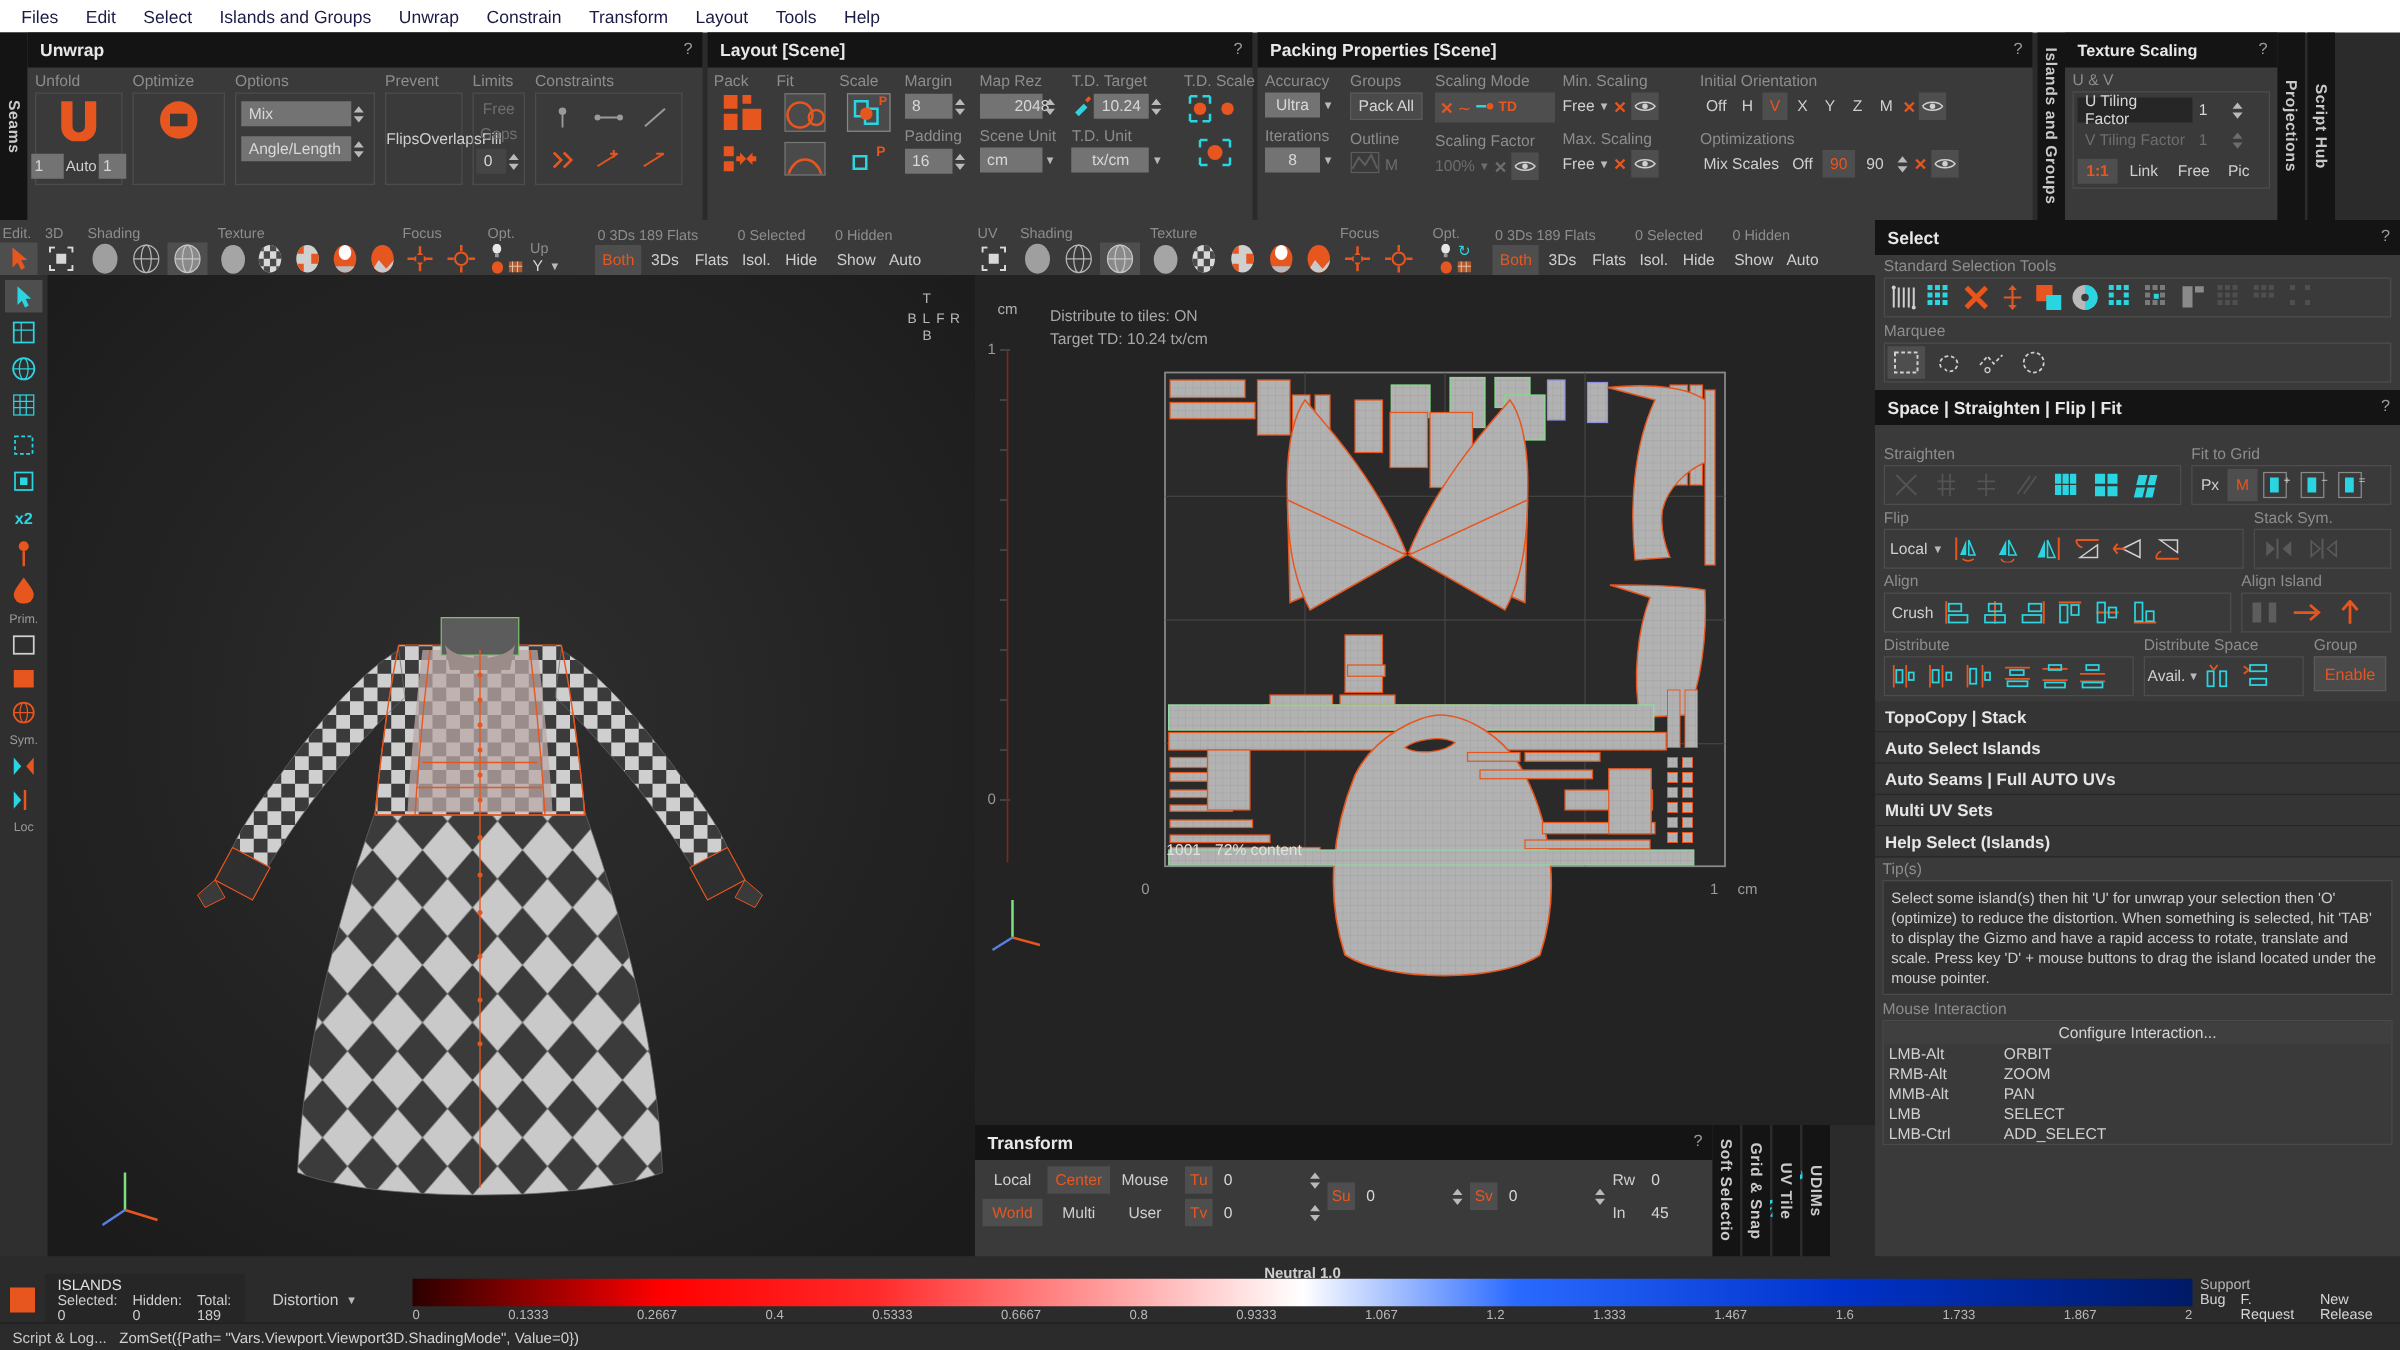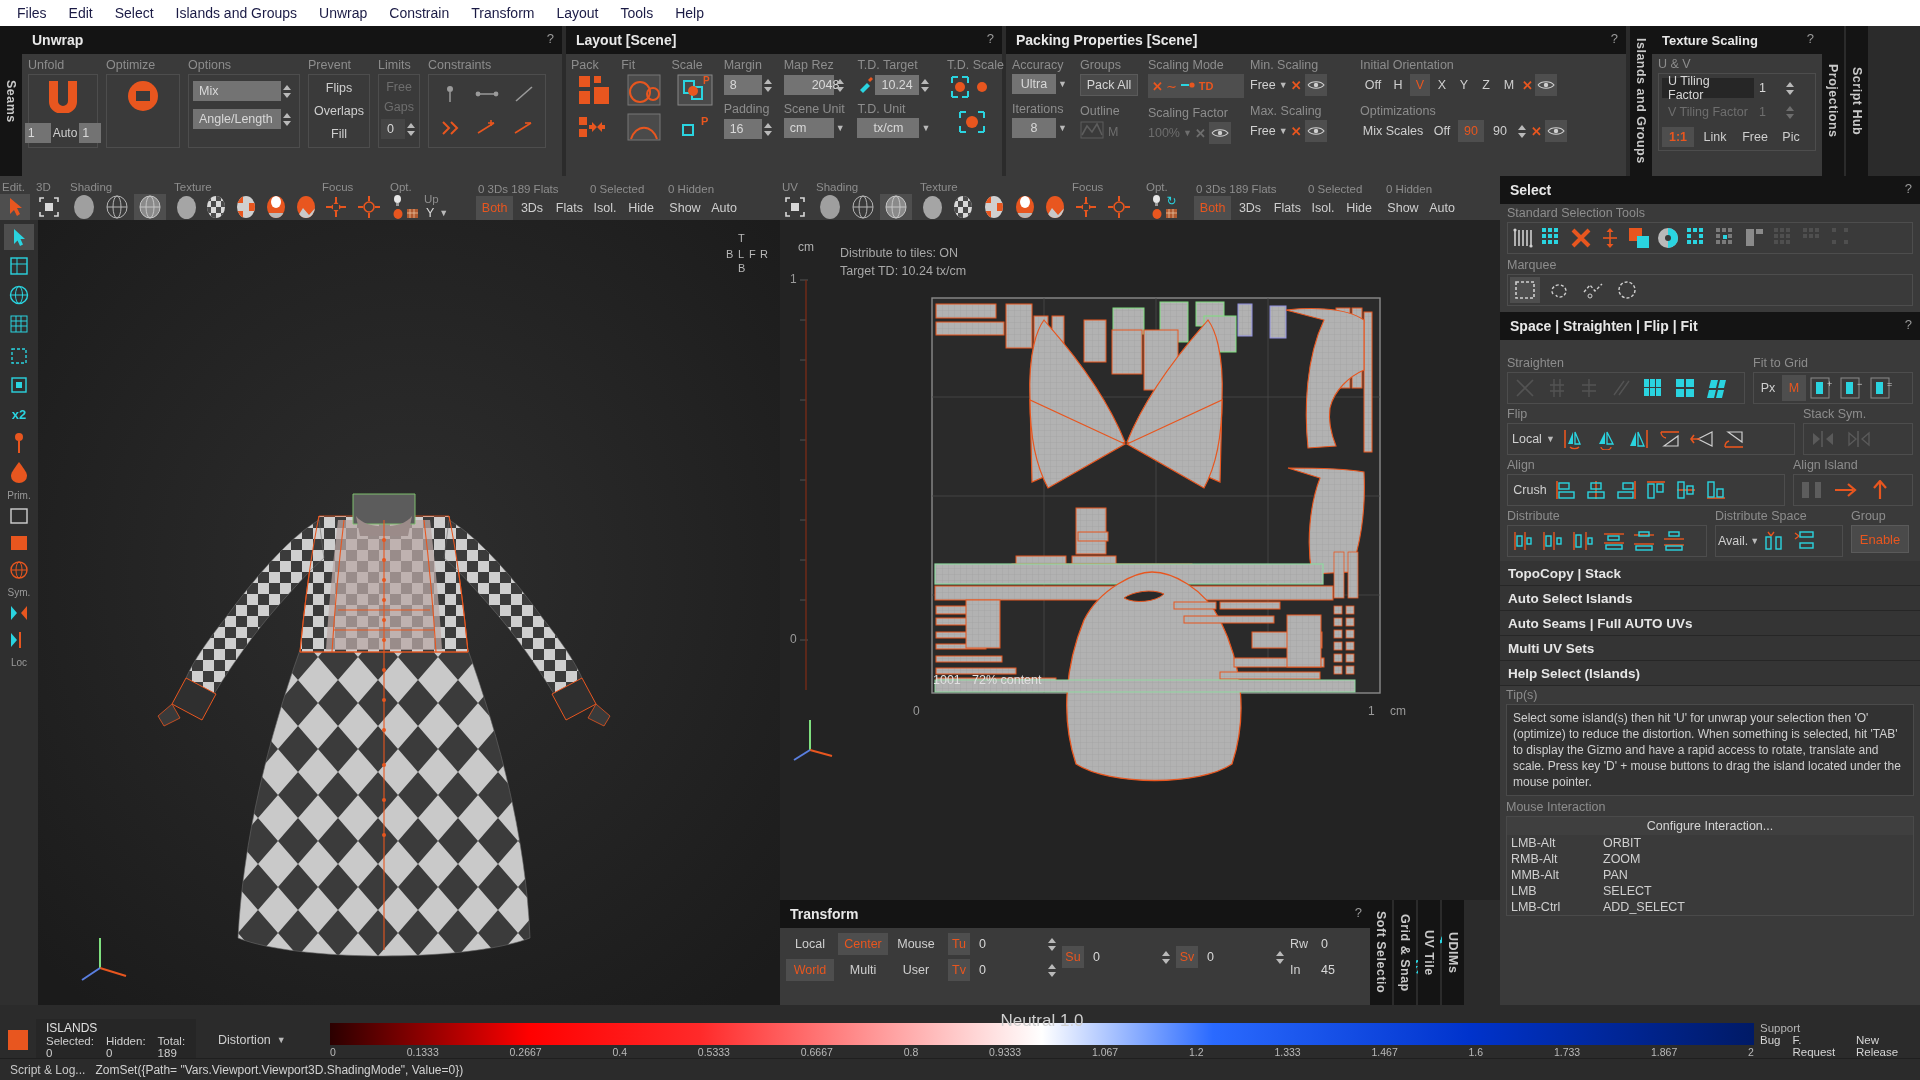--- a/index.html
+++ b/index.html
@@ -138,21 +138,21 @@
             <span class="spin">
                 <i class="up"></i>
                 <i class="dn"></i>
               </span>
           </div>
         </div>
       </div>
 
       <div class="vpcell" style="width:62px;height:auto;">
         <div class="grp">Prevent</div>
-        <div style="height:74px;border:1px solid #4d4d4d;display:flex;flex-direction:column;align-items:center;justify-content:space-evenly;">
+        <div style="height:74px;border:1px solid #4d4d4d;display:flex;flex-direction:row;align-items:center;justify-content:space-evenly;">
           <span class="flat" style="width:56px;height:20px;">Flips</span>
           <span class="flat" style="width:56px;height:20px;">Overlaps</span>
           <span class="flat" style="width:56px;height:20px;">Fill</span>
         </div>
       </div>
 
       <div class="vpcell" style="width:42px;height:auto;">
         <div class="grp">Limits</div>
         <div style="height:74px;border:1px solid #4d4d4d;display:flex;flex-direction:column;align-items:center;gap:3px;padding-top:3px;">
           <span class="flat dim" style="width:38px;height:17px;">Free</span>
@@ -1818,21 +1818,21 @@
         <span>Selected: 0</span>
         <span>Hidden: 0</span>
         <span>Total: 189</span>
       </div>
     </div>
     <div style="display:flex;align-items:center;margin-left:22px;width:112px;">
       <span style="font-size:12.5px;color:#cfcfcf;">Distortion</span>
       <span style="color:#b9b9b9;font-size:9px;margin-left:6px;">▼</span>
     </div>
     <div style="flex:1;position:relative;margin-right:6px;">
-      <div style="position:absolute;left:50%;top:-12px;transform:translateX(-50%);font-size:17px;color:#cfcfcf;">Neutral 1.0</div>
+      <div style="position:absolute;left:50%;top:-12px;transform:translateX(-50%);font-size:12px;color:#cfcfcf;font-weight:bold;">Neutral 1.0</div>
       <div class="gradient"></div>
       <div style="display:flex;justify-content:space-between;font-size:10.5px;color:#b9b9b9;padding-top:1px;">
         <span>0</span>
         <span>0.1333</span>
         <span>0.2667</span>
         <span>0.4</span>
         <span>0.5333</span>
         <span>0.6667</span>
         <span>0.8</span>
         <span>0.9333</span>

